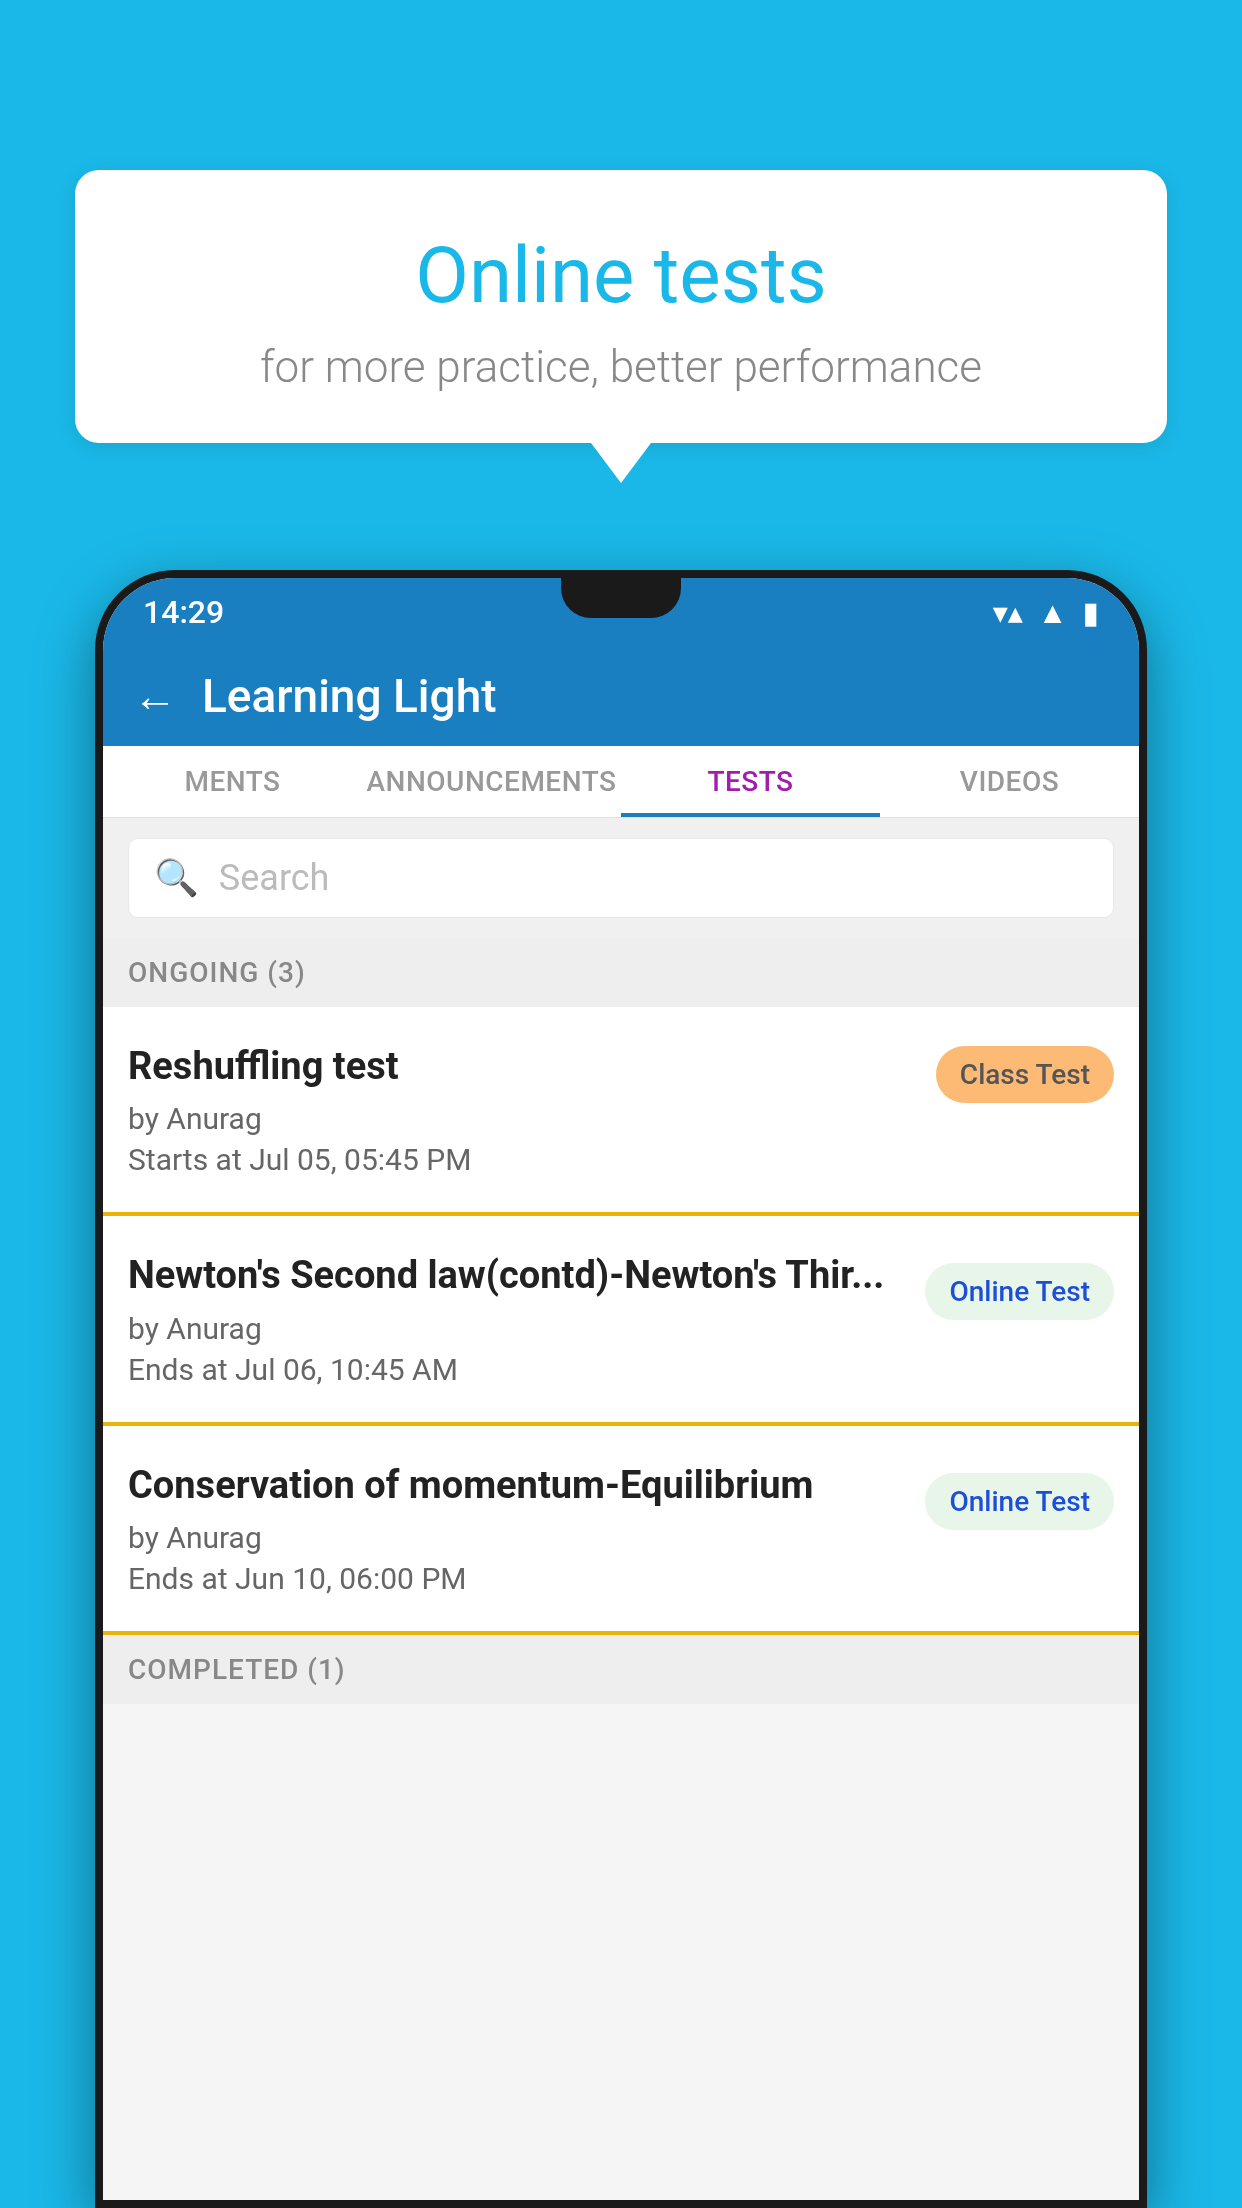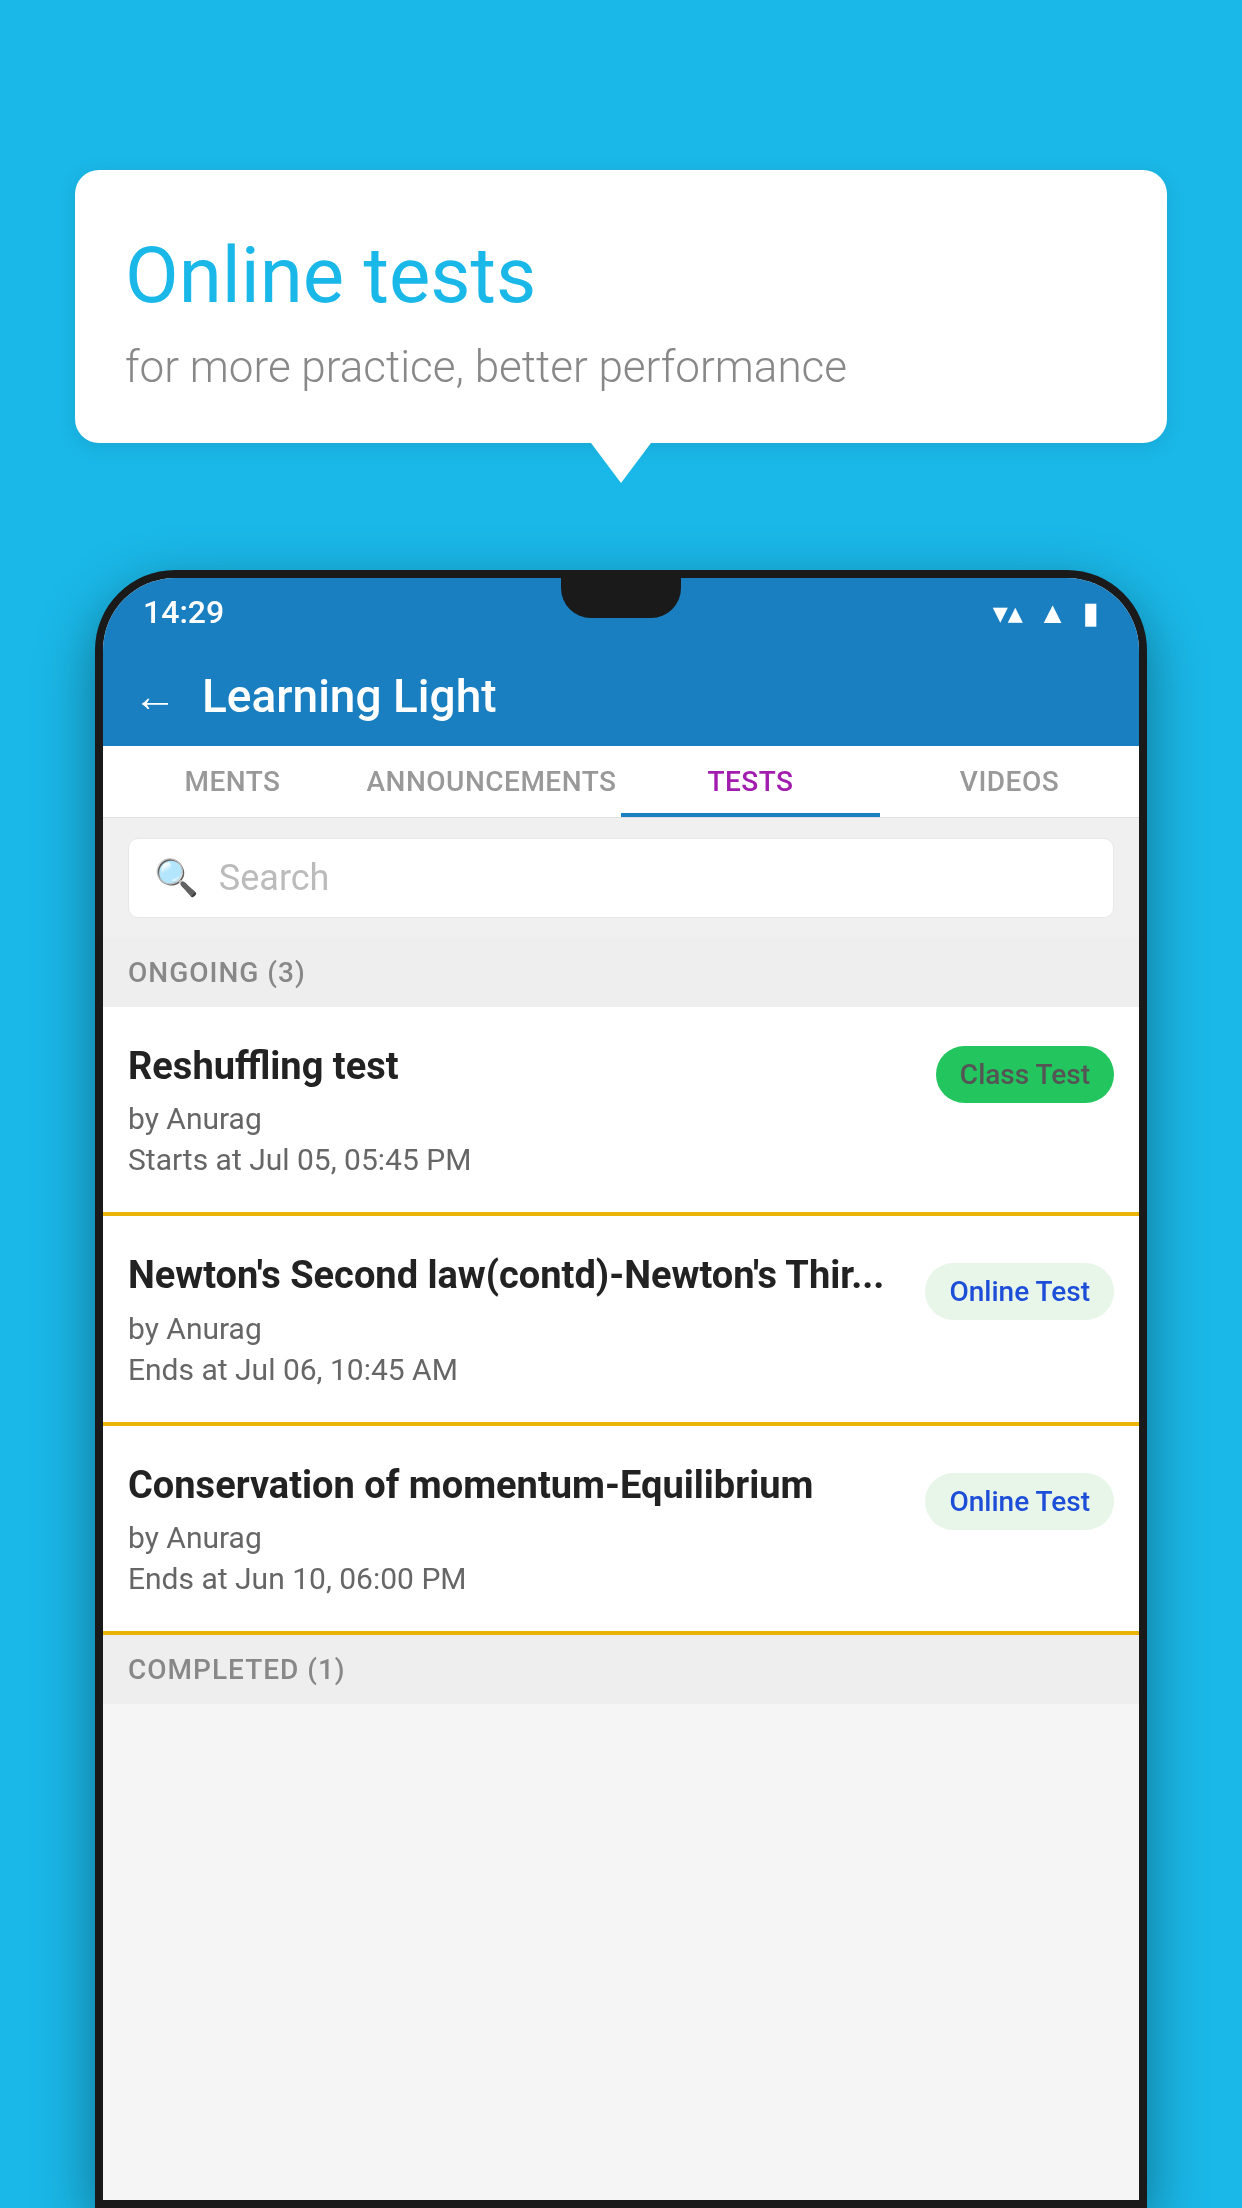--- a/index.html
+++ b/index.html
@@ -15,20 +15,21 @@
 
     
     .speech-bubble {
       position: absolute;
       top: 170px;
       left: 75px;
       right: 75px;
       background: white;
       border-radius: 24px;
       padding: 60px 50px 50px 50px;
+      text-align: center;
       box-shadow: 0 4px 20px rgba(0,0,0,0.1);
     }
 
     .speech-bubble::after {
       content: '';
       position: absolute;
       bottom: -40px;
       left: 50%;
       transform: translateX(-50%);
       width: 0;
@@ -249,21 +250,21 @@
       padding: 12px 24px;
       border-radius: 40px;
       font-size: 28px;
       font-weight: 500;
       white-space: nowrap;
       flex-shrink: 0;
       margin-top: 4px;
     }
 
     .badge-class {
-      background: #22c55e;
+      background: #fdba74;
       color: #555;
     }
 
     .badge-online {
       background: #e8f5e9;
       color: #1d4ed8;
       margin-top: 12px;
     }
 
     

